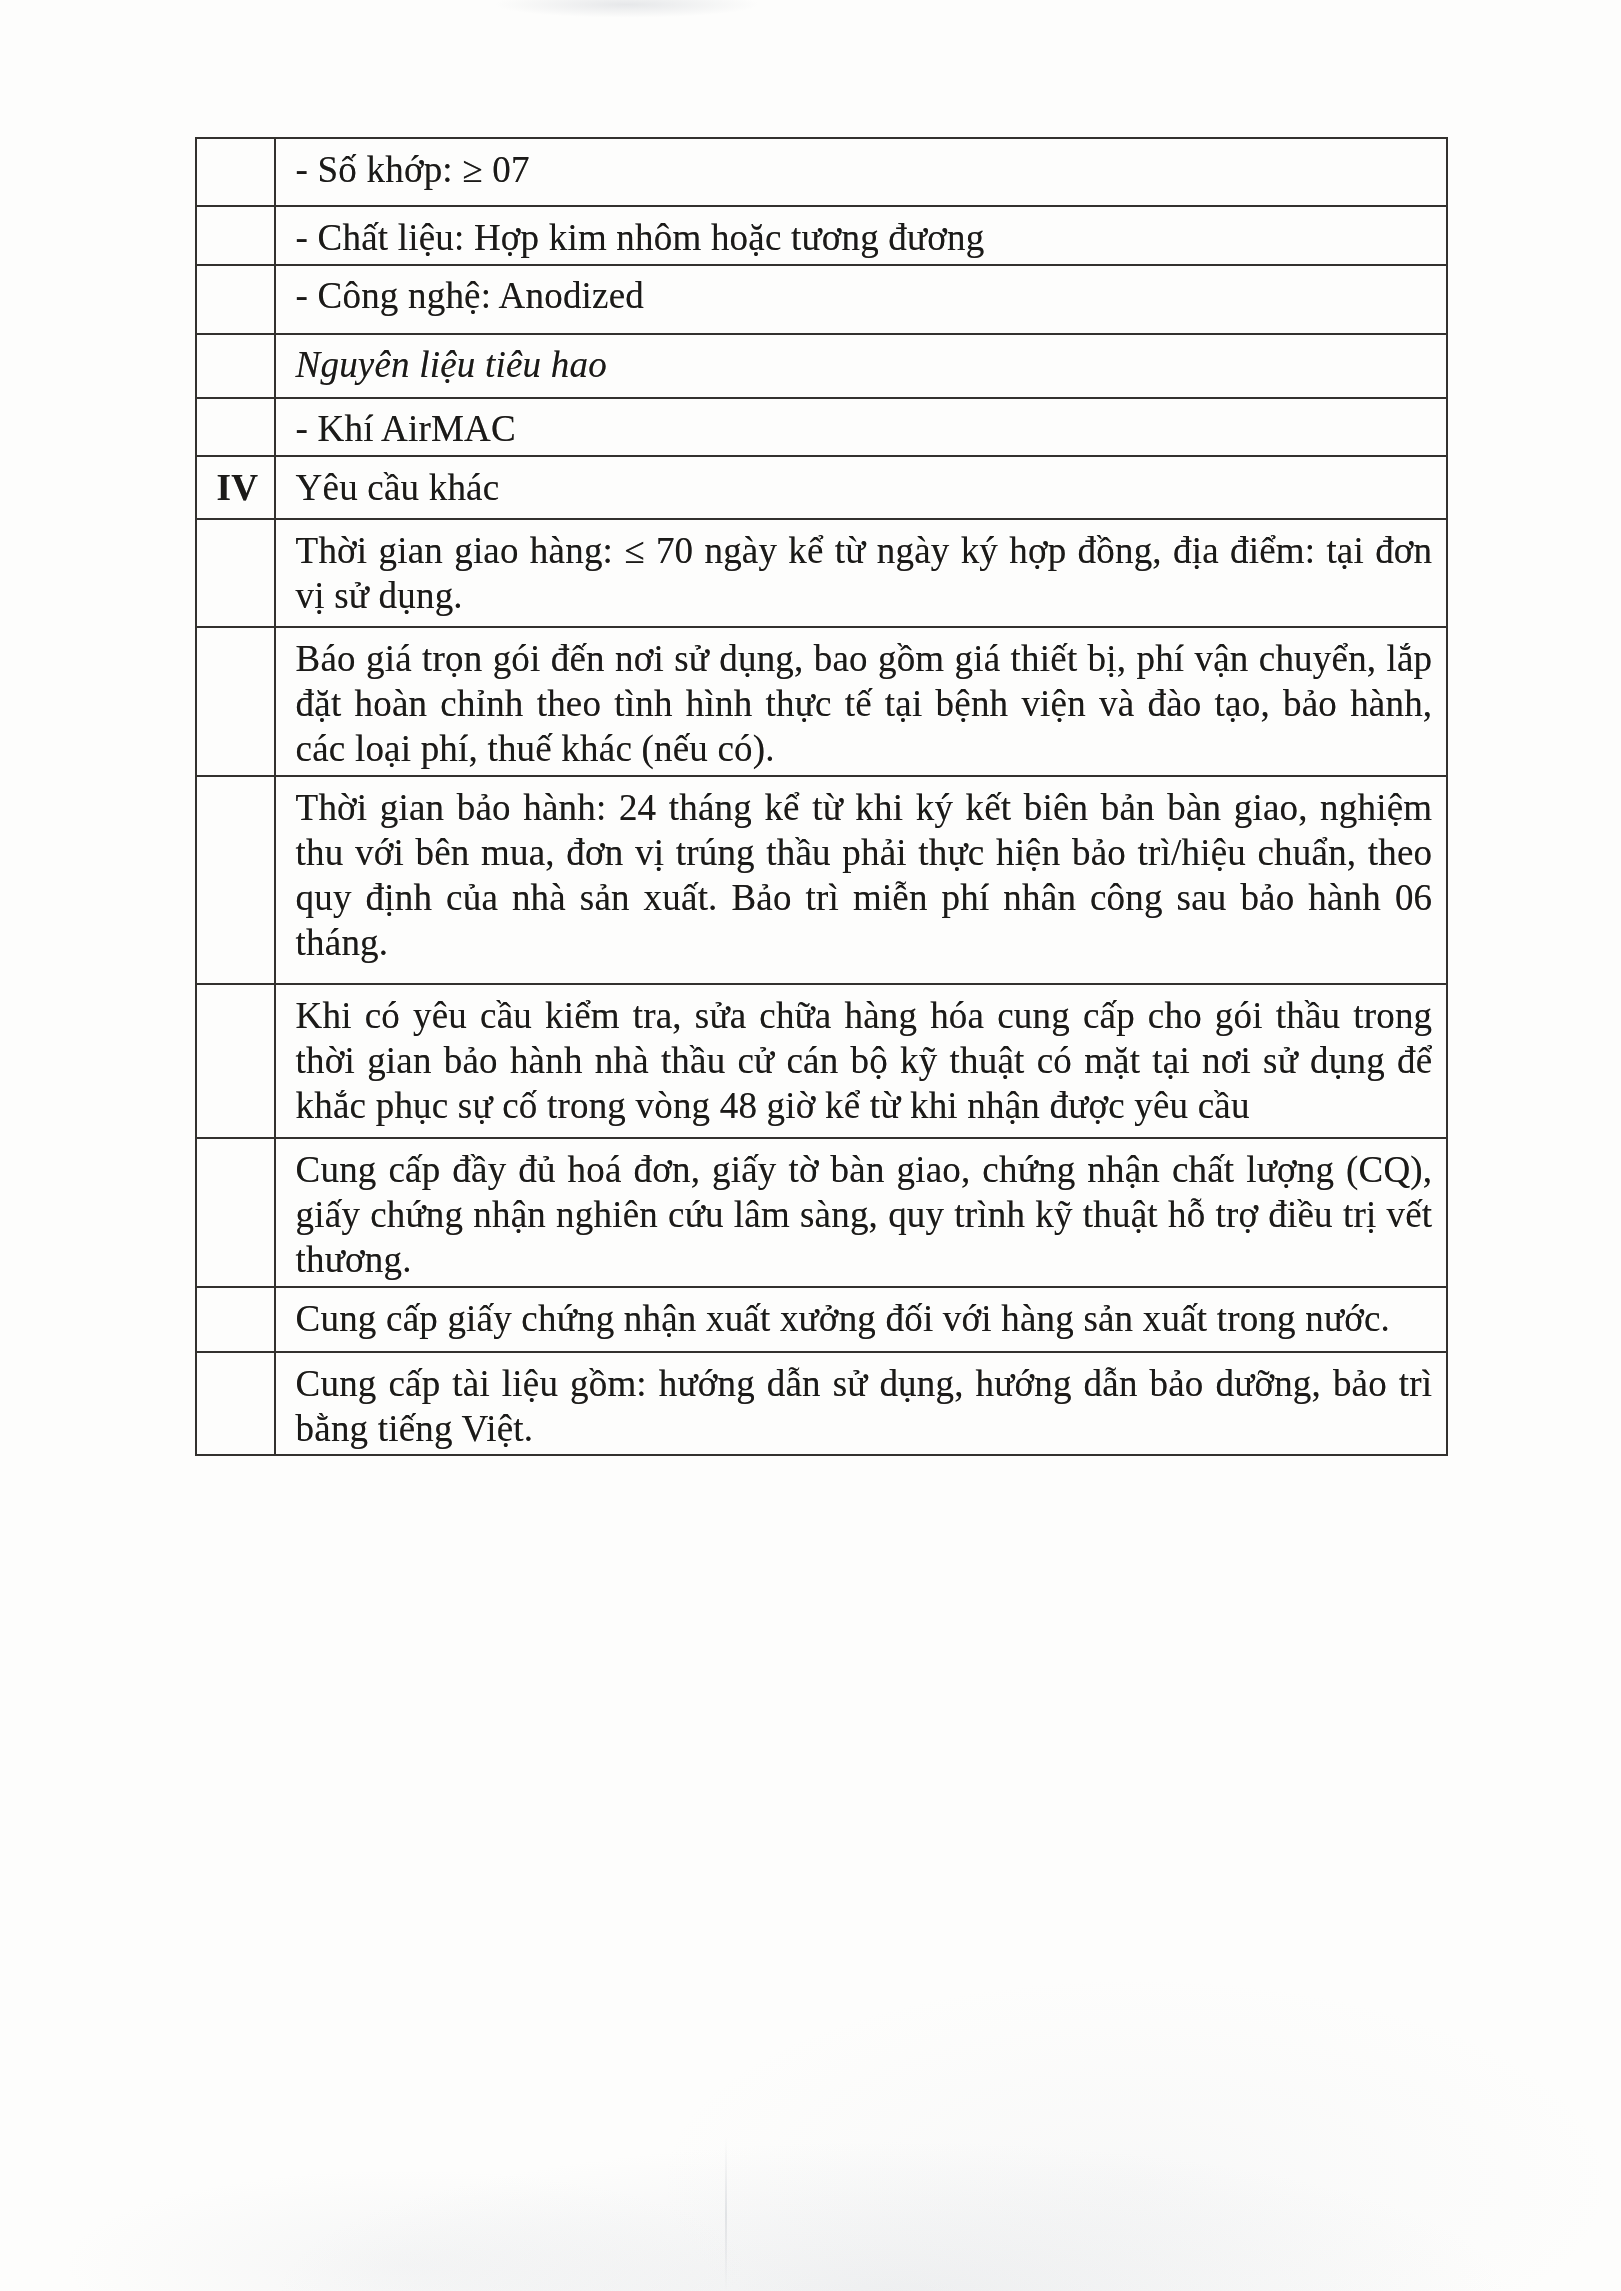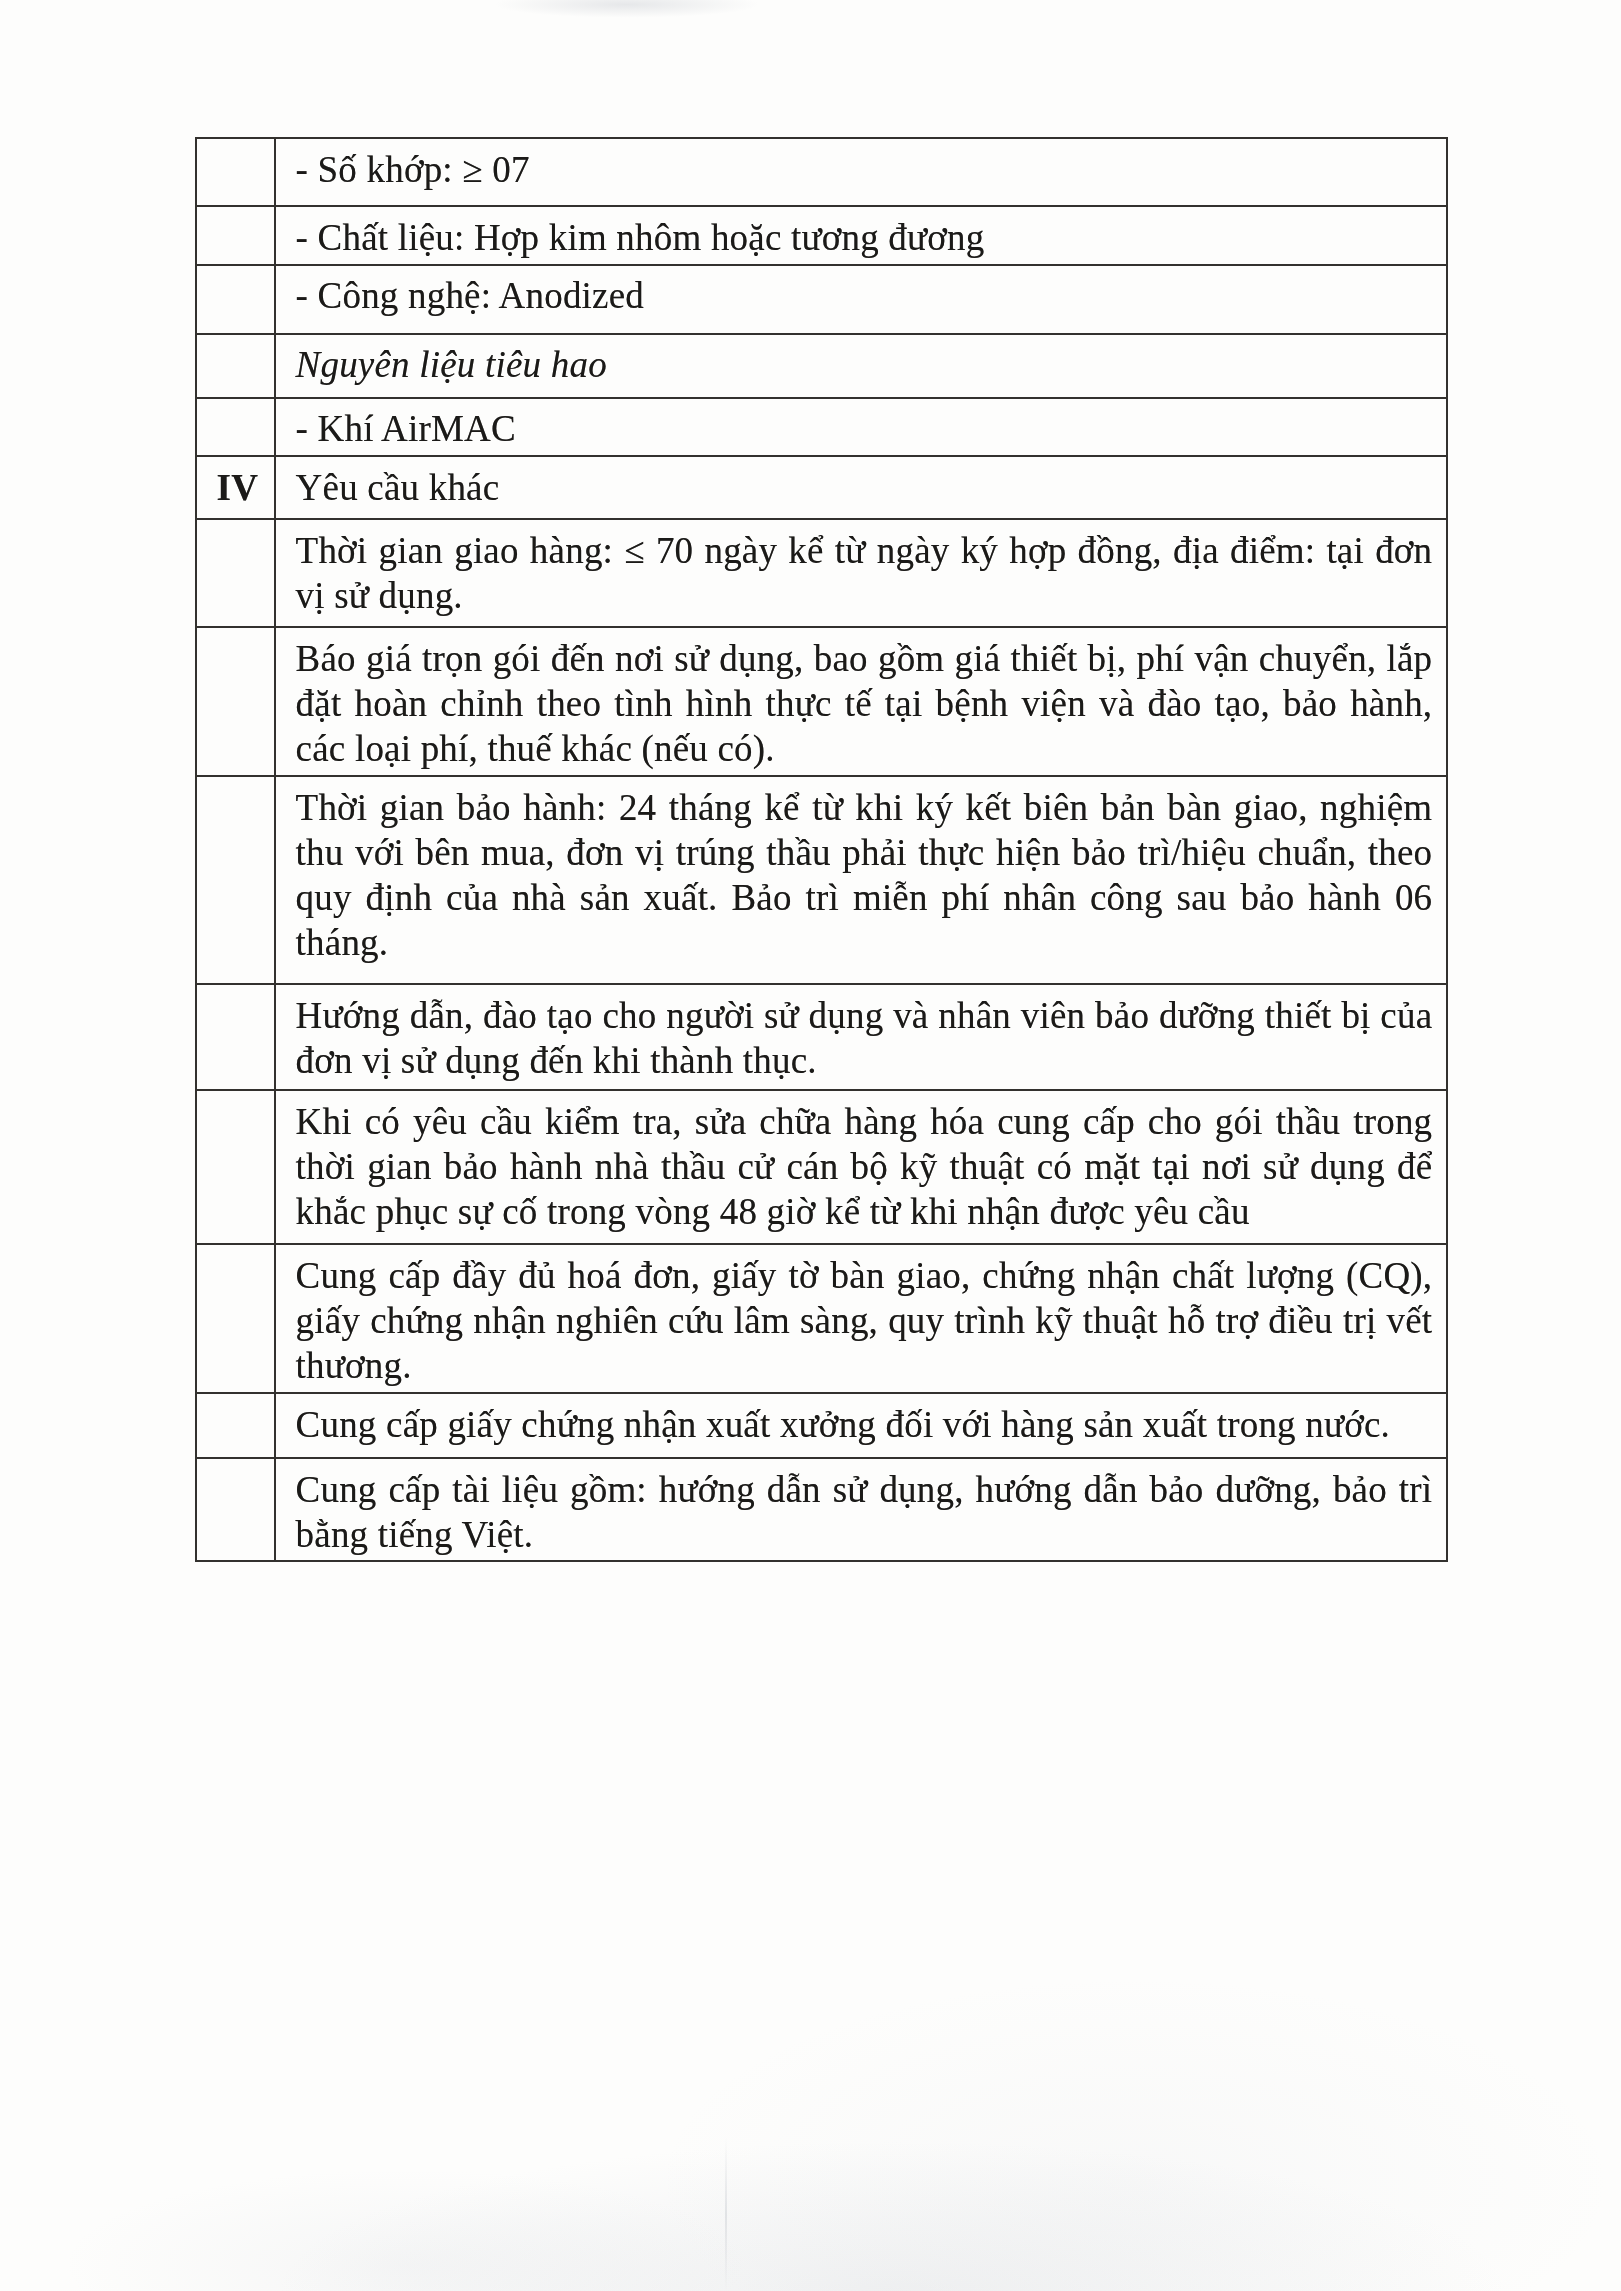--- a/index.html
+++ b/index.html
@@ -120,24 +120,20 @@
       <td class="txt">Thời gian giao hàng: ≤ 70 ngày kể từ ngày ký hợp đồng, địa điểm: tại đơn vị sử dụng.</td>
     </tr>
     <tr style="height:139px">
       <td class="no"></td>
       <td class="txt">Báo giá trọn gói đến nơi sử dụng, bao gồm giá thiết bị, phí vận chuyển, lắp đặt hoàn chỉnh theo tình hình thực tế tại bệnh viện và đào tạo, bảo hành, các loại phí, thuế khác (nếu có).</td>
     </tr>
     <tr style="height:208px">
       <td class="no"></td>
       <td class="txt">Thời gian bảo hành: 24 tháng kể từ khi ký kết biên bản bàn giao, nghiệm thu với bên mua, đơn vị trúng thầu phải thực hiện bảo trì/hiệu chuẩn, theo quy định của nhà sản xuất. Bảo trì miễn phí nhân công sau bảo hành 06 tháng.</td>
     </tr>
-    <tr style="height:106px">
-      <td class="no"></td>
-      <td class="txt">Hướng dẫn, đào tạo cho người sử dụng và nhân viên bảo dưỡng thiết bị của đơn vị sử dụng đến khi thành thục.</td>
-    </tr>
     <tr style="height:154px">
       <td class="no"></td>
       <td class="txt">Khi có yêu cầu kiểm tra, sửa chữa hàng hóa cung cấp cho gói thầu trong thời gian bảo hành nhà thầu cử cán bộ kỹ thuật có mặt tại nơi sử dụng để khắc phục sự cố trong vòng 48 giờ kể từ khi nhận được yêu cầu</td>
     </tr>
     <tr style="height:137px">
       <td class="no"></td>
       <td class="txt">Cung cấp đầy đủ hoá đơn, giấy tờ bàn giao, chứng nhận chất lượng (CQ), giấy chứng nhận nghiên cứu lâm sàng, quy trình kỹ thuật hỗ trợ điều trị vết thương.</td>
     </tr>
     <tr style="height:65px">
       <td class="no"></td>

